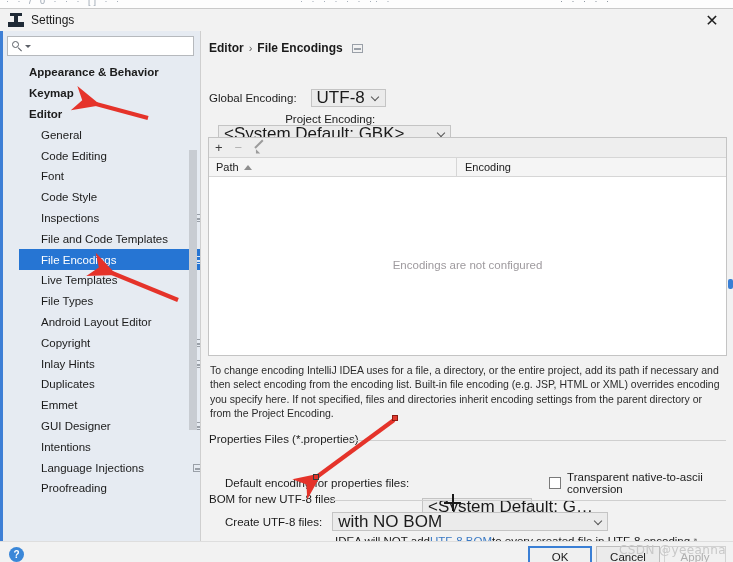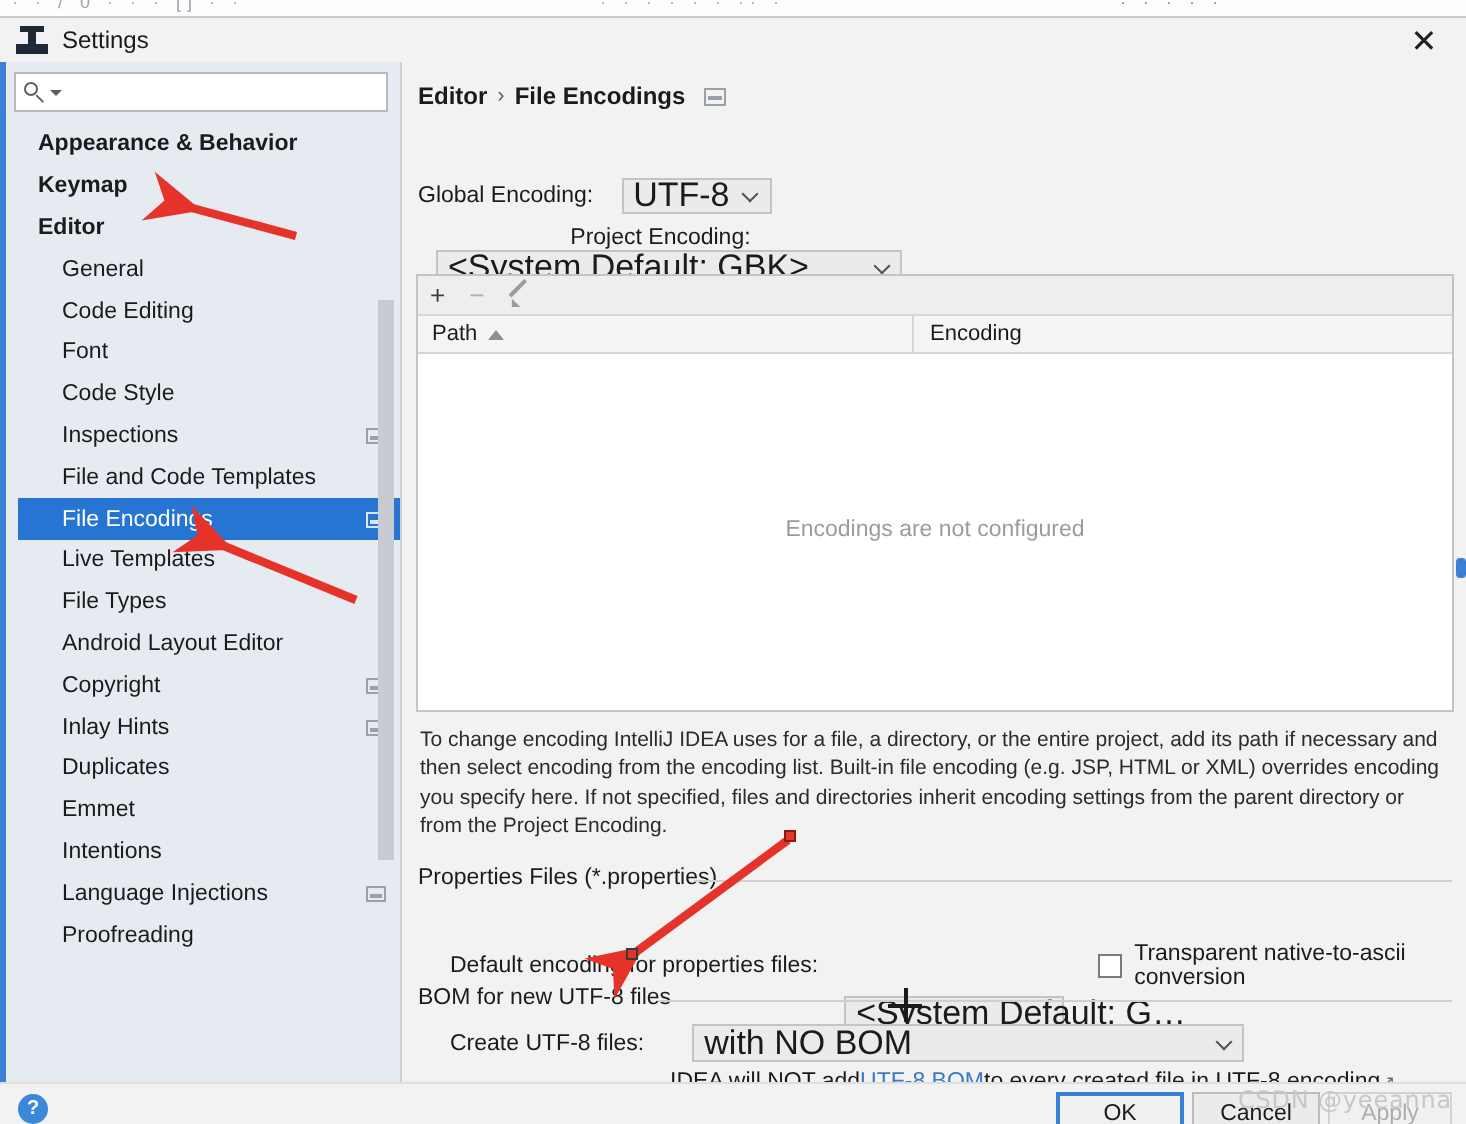--- a/index.html
+++ b/index.html
@@ -105,21 +105,21 @@
     border-left: 3px solid transparent; border-right: 3px solid transparent;
     border-top: 3px solid #5a5f66;
   }
   .search-input {
     border: none; outline: none; background: transparent;
     font-family: "Liberation Sans", sans-serif;
     font-size: 11px; color: #333; width: 100%; height: 16px; padding: 0;
   }
 
   .tree {
-    position: absolute; left: 6px; top: 31px;
+    position: absolute; left: 16px; top: 31px;
     width: 197px; height: 479px;
     overflow: hidden;
   }
   .tree-item {
     position: relative;
     height: 20.8px;
     display: flex; align-items: center;
     padding-left: 10px;
     font-size: 11.5px; color: #1b1b1b;
     white-space: nowrap;
@@ -412,20 +412,24 @@
             </div>
             <div class="tree-item lvl1">
               <span class="lbl">Inlay Hints</span>
               <span class="cfg-ico"></span>
             </div>
             <div class="tree-item lvl1">
               <span class="lbl">Duplicates</span>
             </div>
             <div class="tree-item lvl1">
               <span class="lbl">Emmet</span>
+            </div>
+            <div class="tree-item lvl1">
+              <span class="lbl">GUI Designer</span>
+              <span class="cfg-ico"></span>
             </div>
             <div class="tree-item lvl1">
               <span class="lbl">Intentions</span>
             </div>
             <div class="tree-item lvl1">
               <span class="lbl">Language Injections</span>
               <span class="cfg-ico"></span>
             </div>
             <div class="tree-item lvl1">
               <span class="lbl">Proofreading</span>
@@ -495,21 +499,21 @@
             <span class="chk"></span>
             <span>Transparent native-to-ascii conversion</span>
           </span>
         </div>
 
         <div class="grp" style="left:8px; top:462px;">BOM for new UTF-8 files</div>
         <div class="grp-line" style="left:128px; top:469px; width:397px;"></div>
 
         <div class="form-row" style="left:24px; top:481px;">
           <span class="fr-label">Create UTF-8 files:</span>
-          <span class="combo" style="margin-left:24px; width:276px; height:19px;">
+          <span class="combo" style="margin-left:10px; width:276px; height:19px;">
             <span>with NO BOM</span>
             <span class="chev"></span>
           </span>
         </div>
 
         <div class="form-row" style="left:134px; top:504px;">
           <span>IDEA will NOT add </span>
           <span class="link">UTF-8 BOM</span>
           <span> to every created file in UTF-8 encoding</span>
           <span class="ext-arrow">↗</span>

